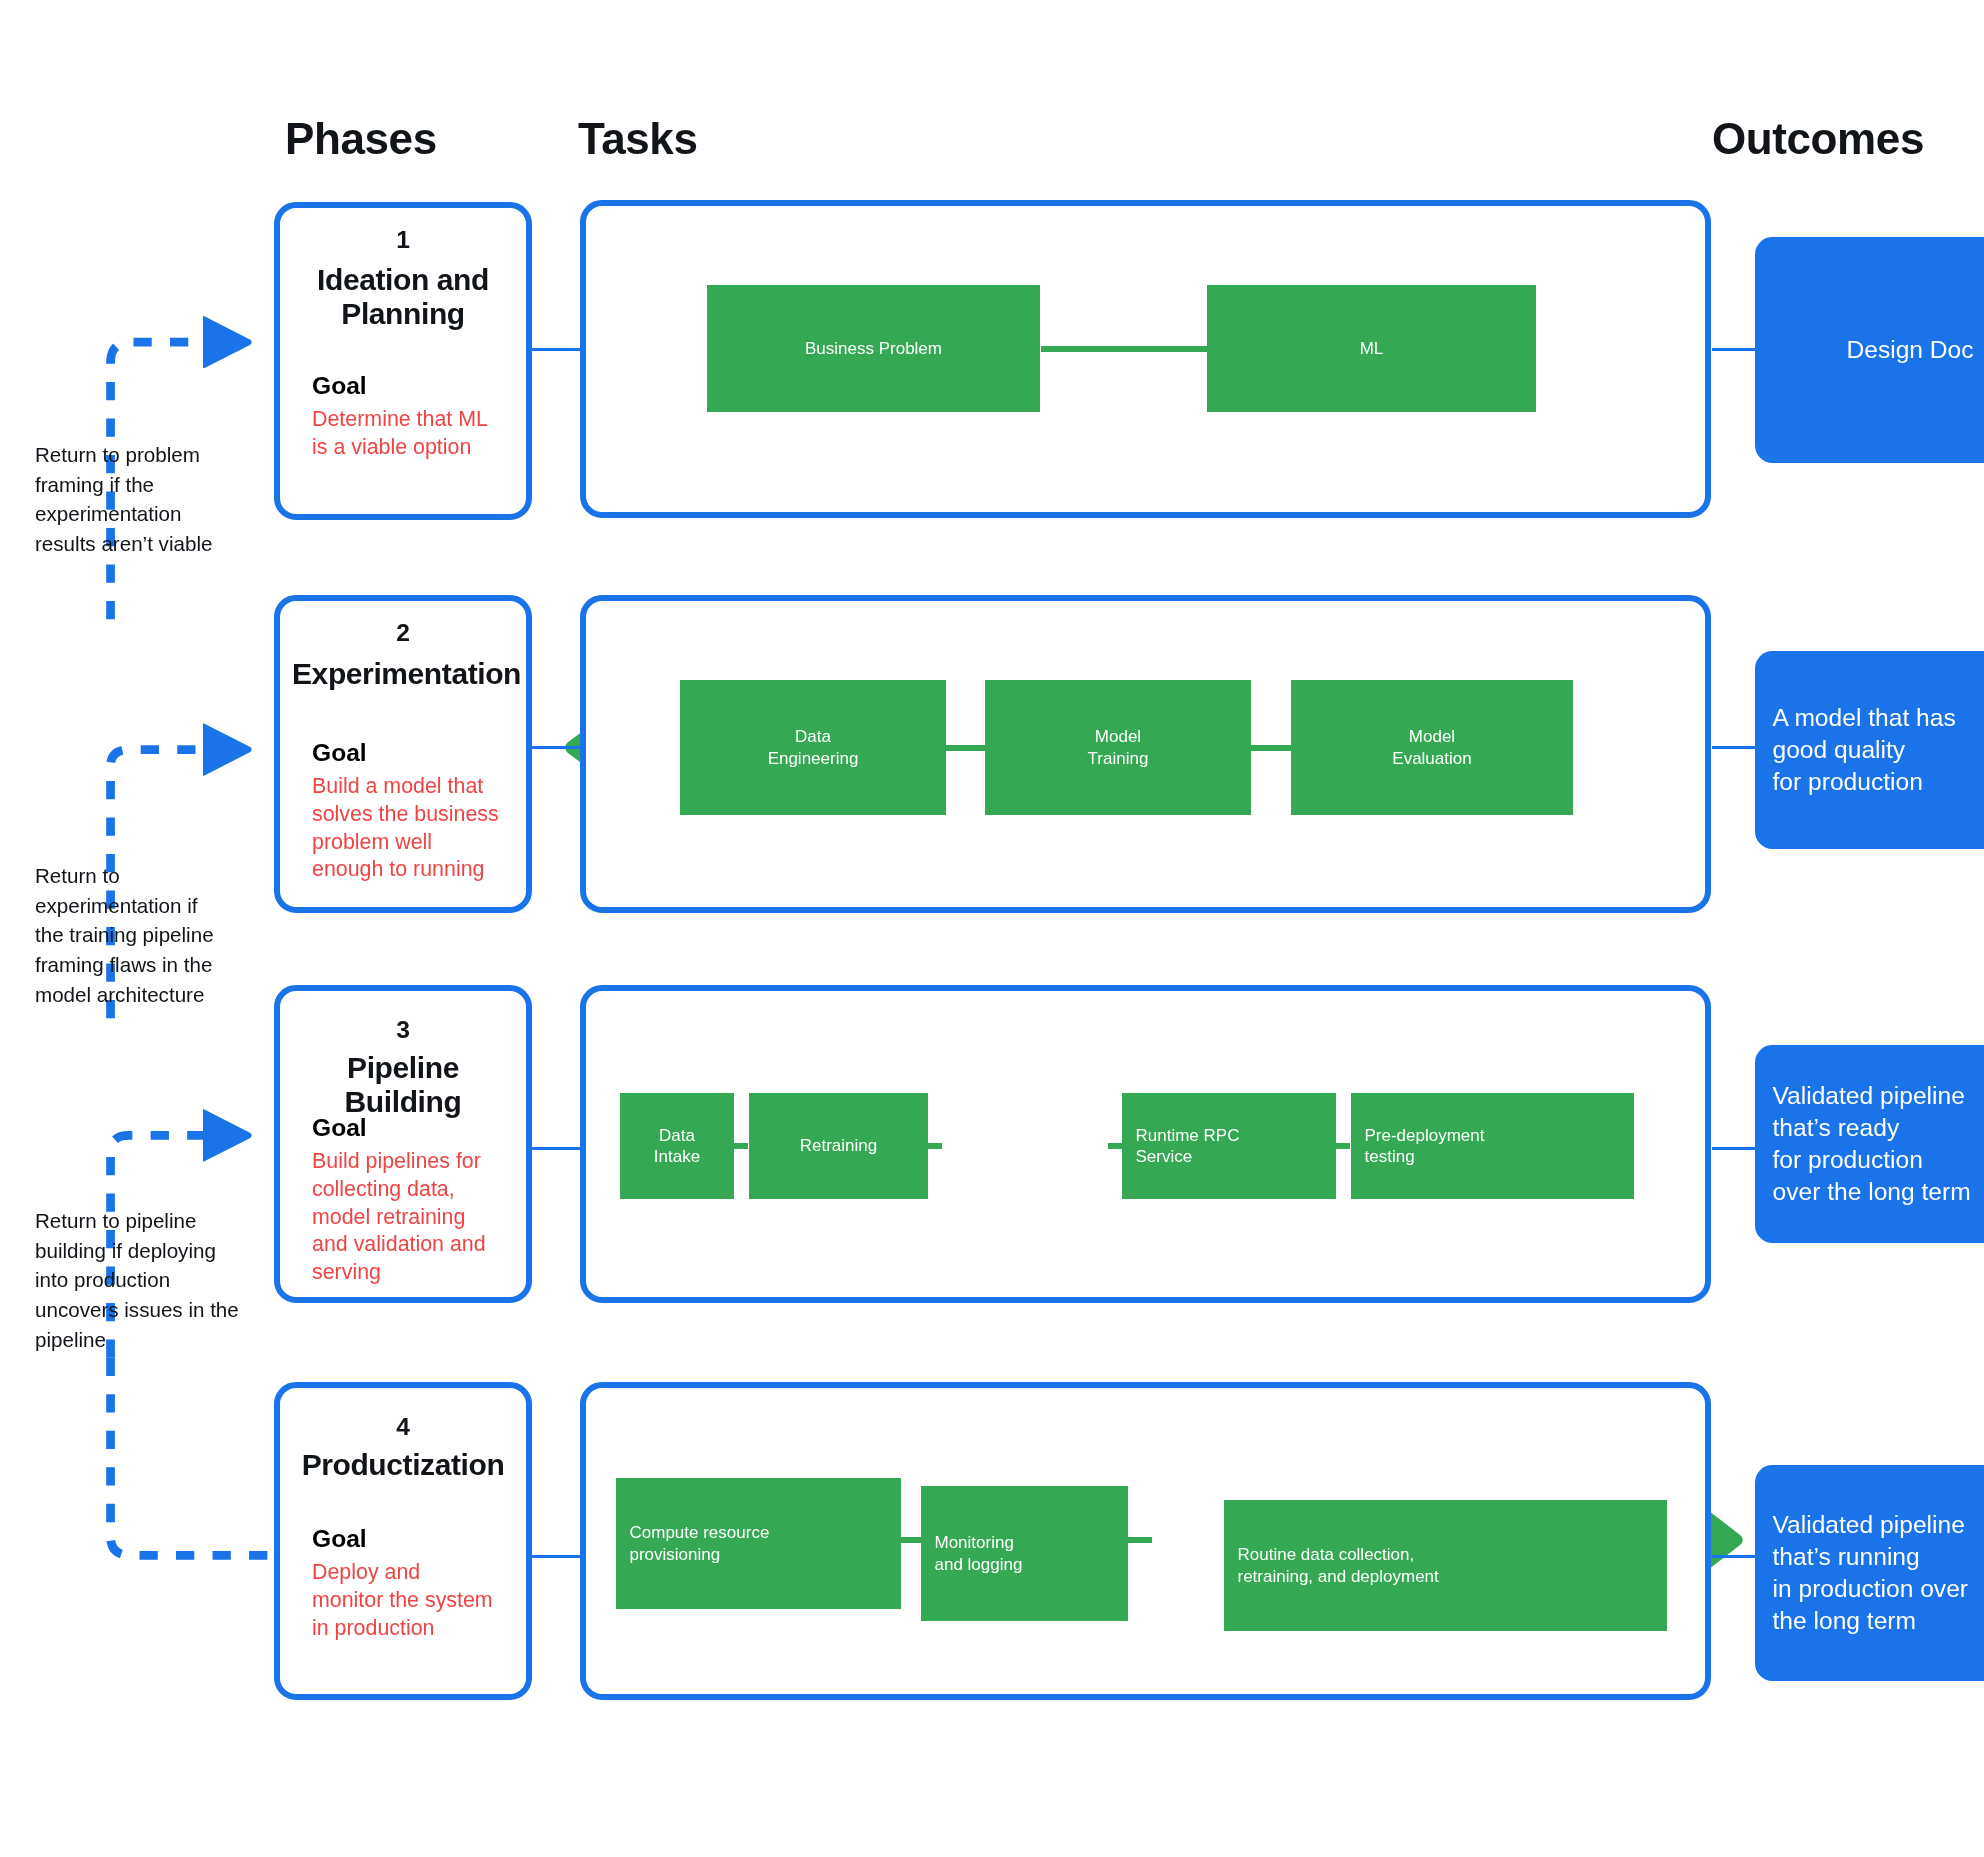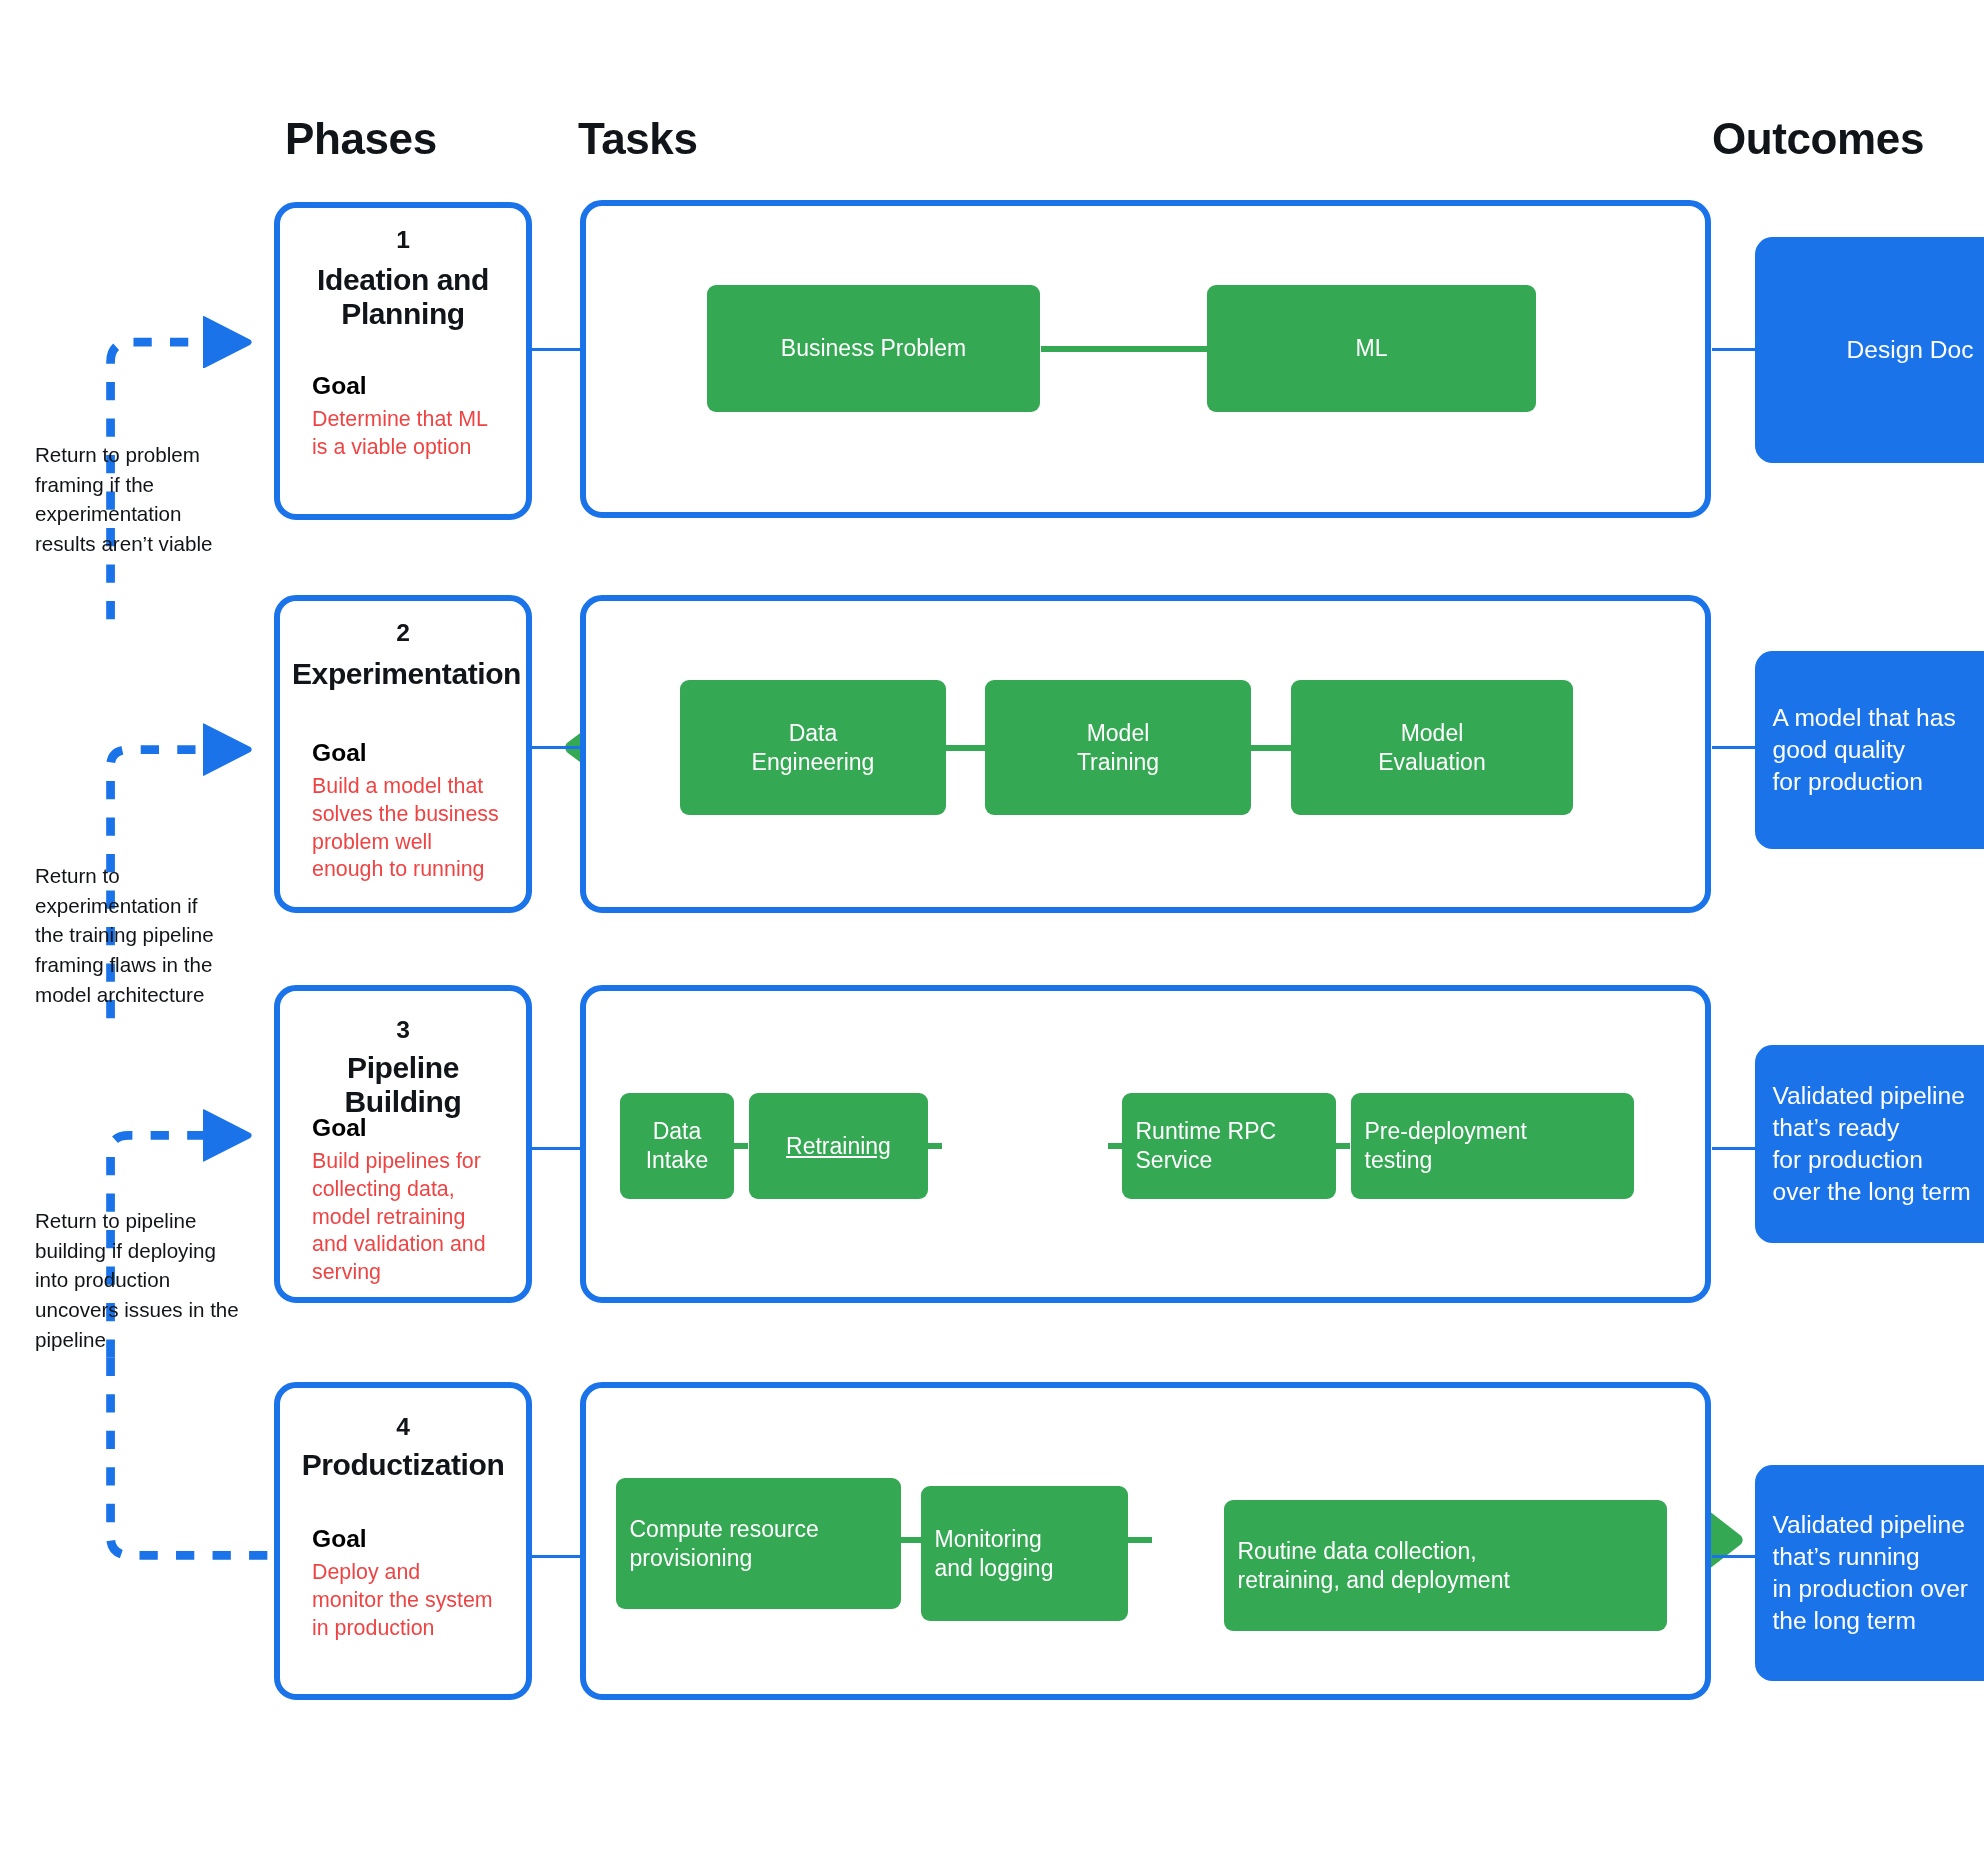--- a/index.html
+++ b/index.html
@@ -42,24 +42,24 @@
   }
 
   
   .tasks-card{
     position:absolute;background:#ffffff;border:6.4px solid #1a73e8;
     border-radius:22px;box-sizing:border-box;
   }
 
   
   .task-box{
-    position:absolute;background:#34a853;border-radius:9px;
+    position:absolute;background:#34a853;border-radius:0;
     color:#ffffff;display:flex;align-items:center;
     box-sizing:border-box;padding:0 13.5px;
-    font-size:23px;line-height:1.26;font-weight:400;white-space:pre-line;
+    font-size:17px;line-height:1.26;font-weight:400;white-space:pre-line;
   }
   .task-box.center{justify-content:center;text-align:center;}
   .connector{position:absolute;background:#34a853;height:5.6px;}
 
   
   .outcome-box{
     position:absolute;background:#1a73e8;border-radius:17.5px;color:#ffffff;
     display:flex;align-items:center;box-sizing:border-box;padding:0 17.5px;
     font-size:24.6px;line-height:1.30;font-weight:400;white-space:pre-line;
   }
@@ -211,21 +211,21 @@
   </div>
 
   <div class="link-line" style="left:532px;top:1147px;width:48px;"></div>
 
   <div class="tasks-card" style="left:580px;top:985px;width:1131px;height:318px;">
   </div>
 
   <div class="task-box center" style="left:620px;top:1093px;width:114px;height:106px;">Data
 Intake</div>
   <div class="connector" style="left:734px;top:1143px;width:14.3px;"></div>
-  <div class="task-box center" style="left:749px;top:1093px;width:179px;height:106px;text-decoration:underline;">Retraining</div>
+  <div class="task-box center" style="left:749px;top:1093px;width:179px;height:106px;">Retraining</div>
   <div class="connector" style="left:928px;top:1143px;width:14.3px;"></div>
   <div class="connector" style="left:1108px;top:1143px;width:14.3px;"></div>
   <div class="task-box" style="left:1122px;top:1093px;width:214px;height:106px;">Runtime RPC
 Service</div>
   <div class="connector" style="left:1336px;top:1143px;width:14.3px;"></div>
   <div class="task-box" style="left:1351px;top:1093px;width:283px;height:106px;">Pre-deployment
 testing</div>
 
   <div class="link-line" style="left:1712px;top:1147px;width:44px;"></div>
 

